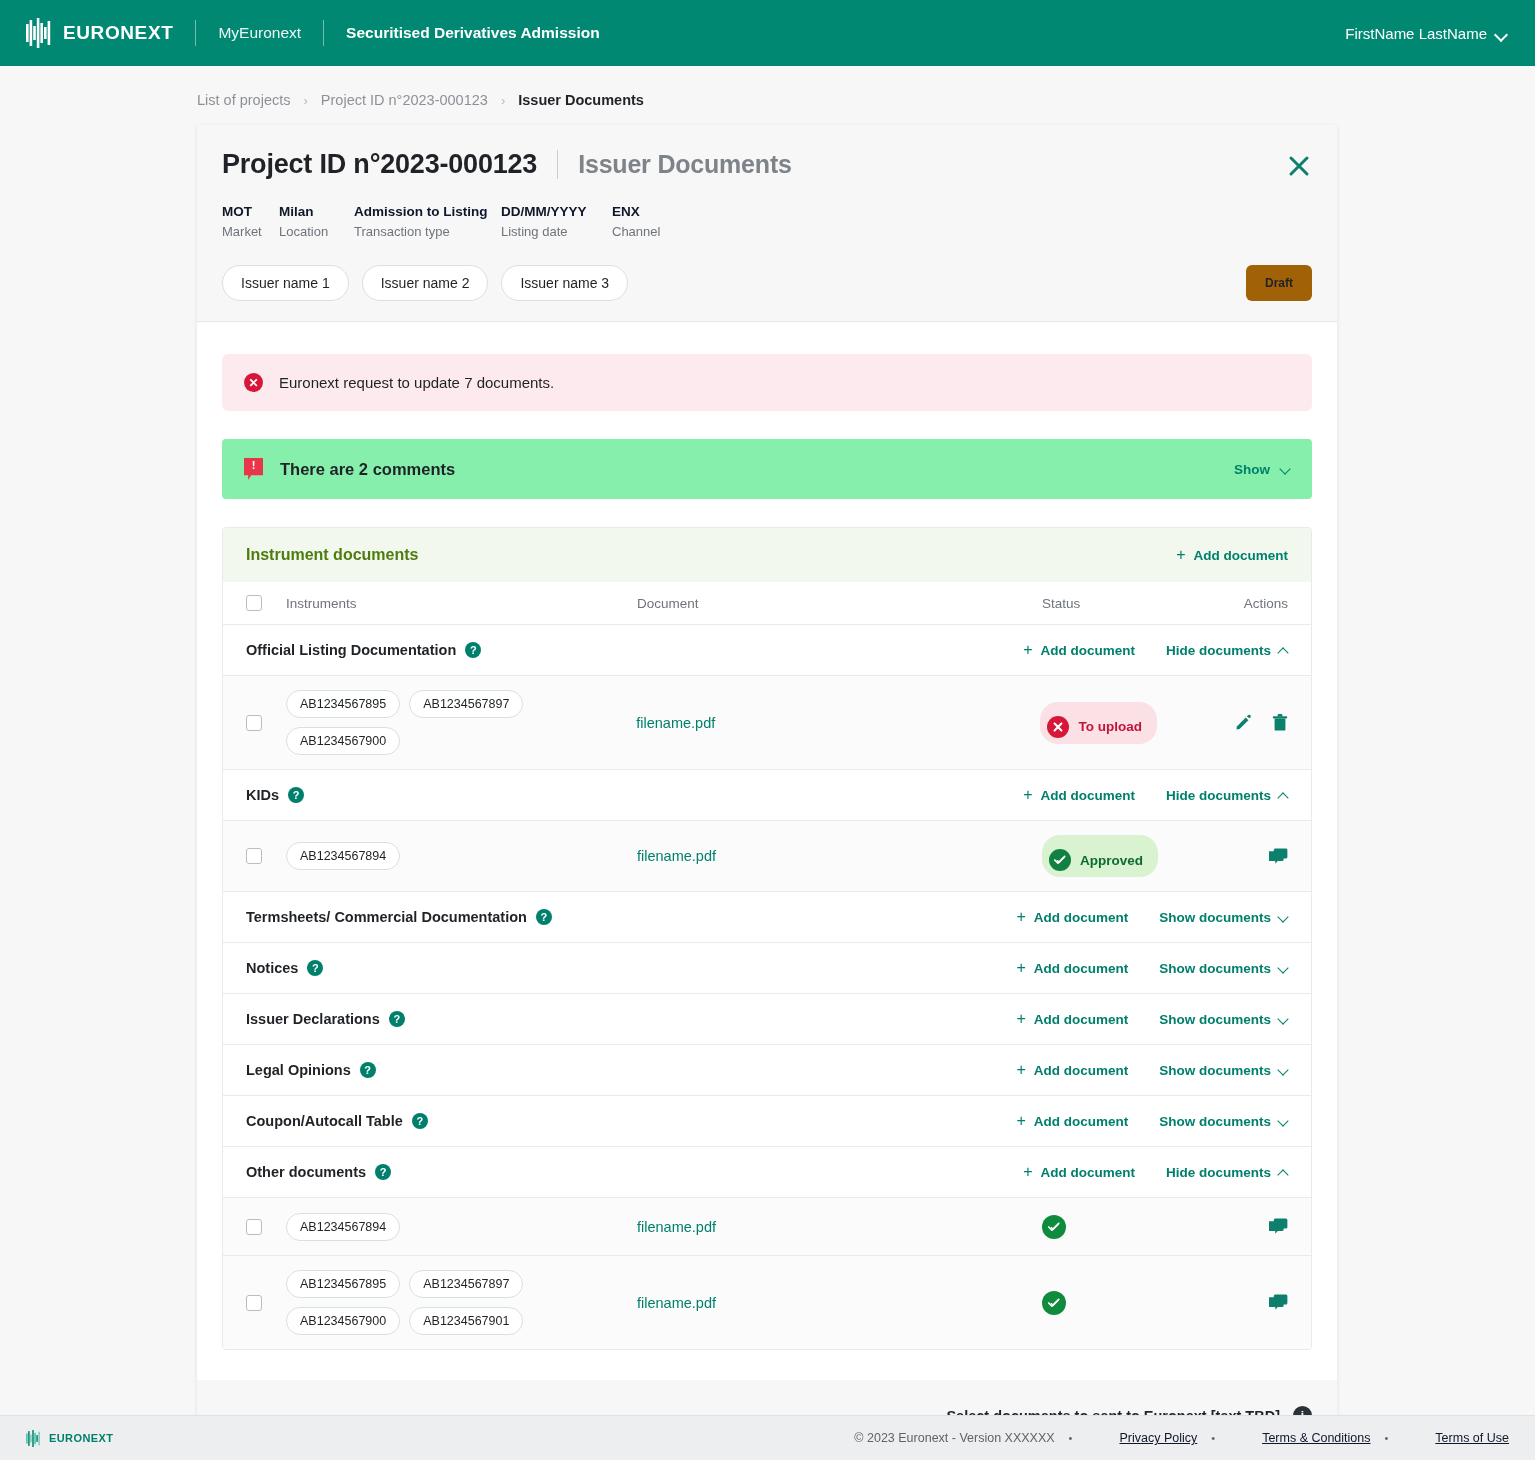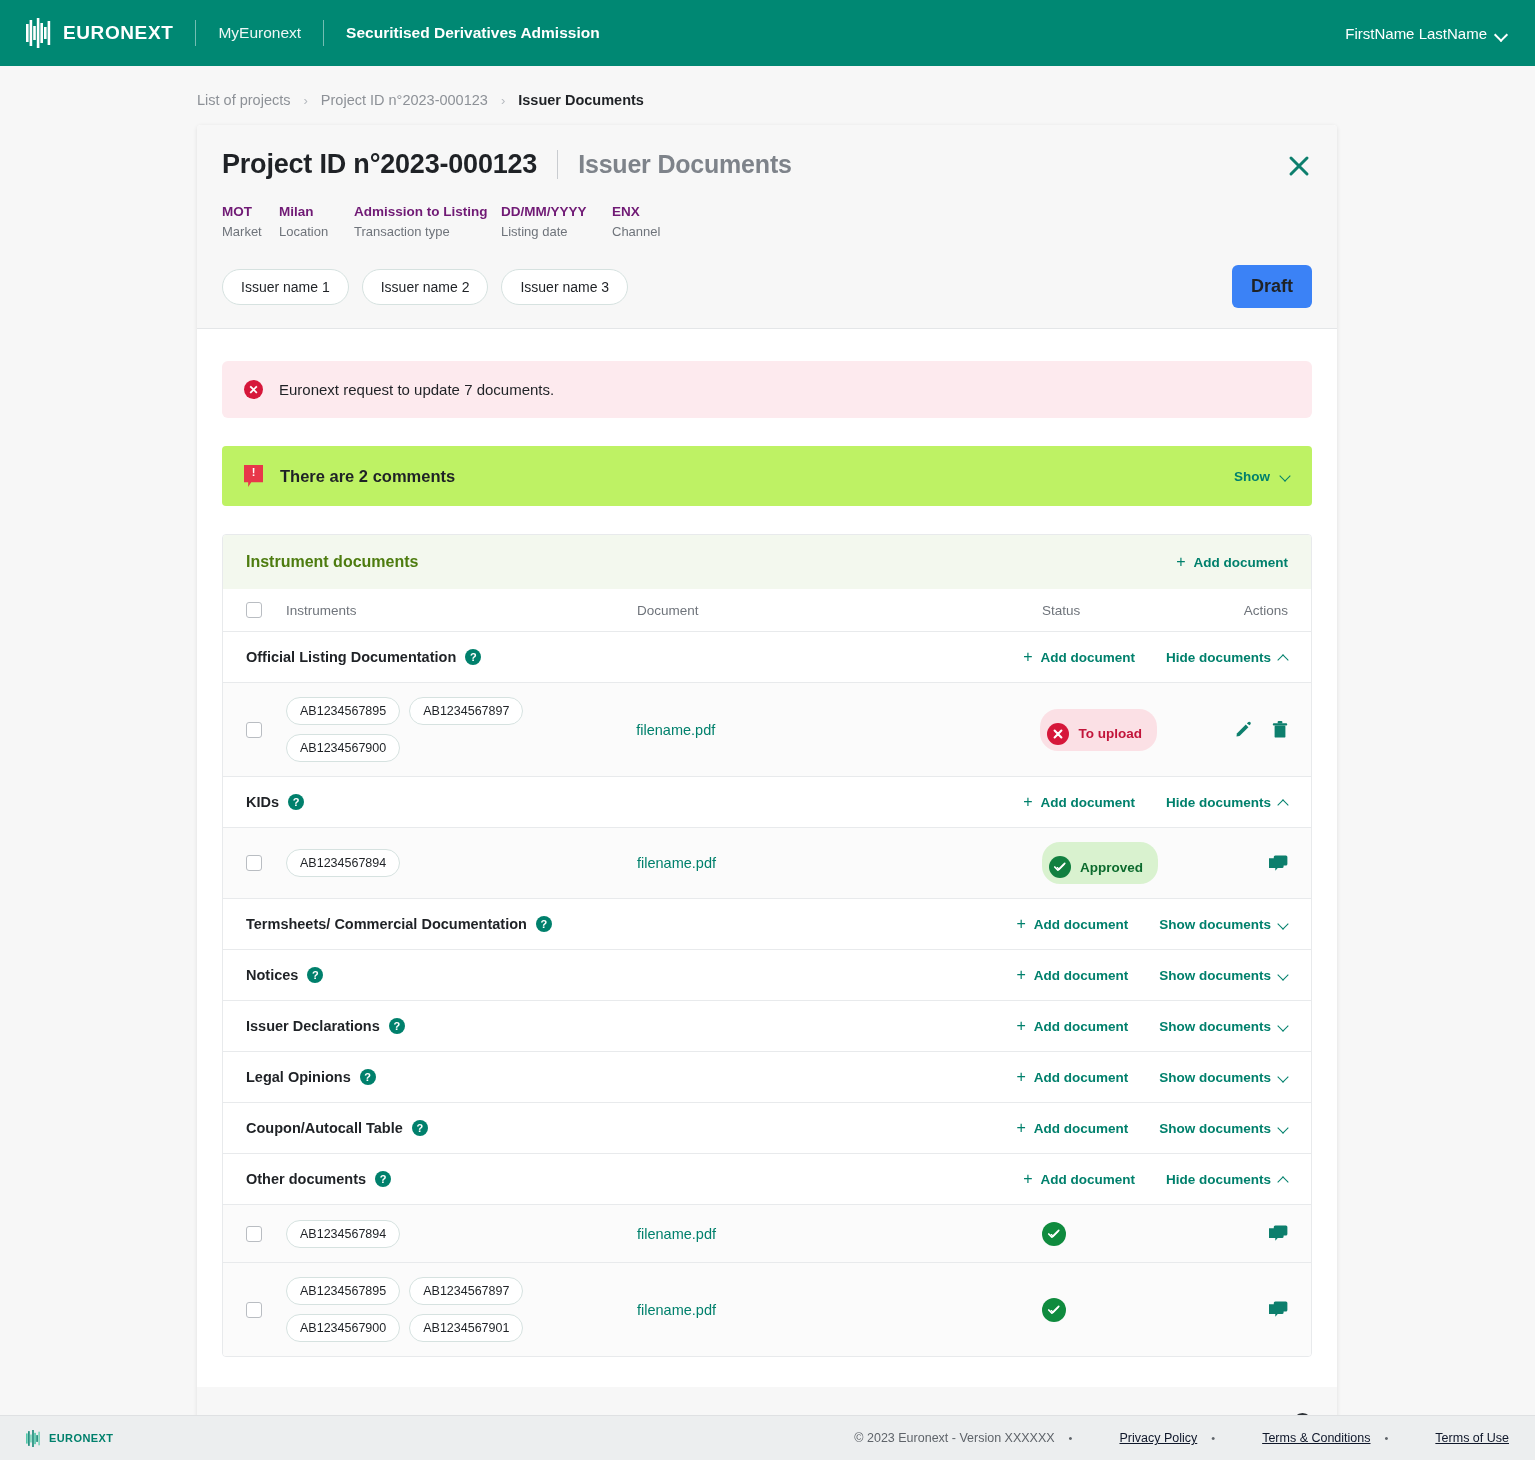--- a/index.html
+++ b/index.html
@@ -74,53 +74,53 @@
   .title-main { font-size: 27px; font-weight: bold; color: #1f2226; letter-spacing: -.2px; }
   .title-div { width: 1px; height: 29px; background: #c9ccd0; margin: 0 20px; }
   .title-sub { font-size: 25px; font-weight: bold; color: #7e838a; letter-spacing: -.2px; }
   .close-x {
     position: absolute; right: 24px; top: 27px;
     width: 28px; height: 28px; cursor: pointer;
   }
 
   .meta-row { display: flex; gap: 0; margin-top: 24px; }
   .meta-item { margin-right: 0; }
-  .meta-v { font-size: 13.5px; font-weight: bold; color: #701a75; }
+  .meta-v { font-size: 13.5px; font-weight: bold; color: #0f172a; }
   .meta-l { font-size: 13px; color: #6f747b; margin-top: 5px; }
 
   .chip-row { display: flex; align-items: center; gap: 13px; margin-top: 26px; }
   .chip {
     border: 1px solid #d6e2e0; background: #ffffff;
     border-radius: 20px; padding: 9px 18px;
     font-size: 14px; color: #1f2226;
   }
   .draft-badge {
     margin-left: auto;
-    background: #3b82f6; border-radius: 6px;
-    padding: 11px 19px; font-size: 18px; font-weight: bold; color: #1f2226;
+    background: #a16207; border-radius: 6px;
+    padding: 11px 19px; font-size: 12px; font-weight: bold; color: #1f2226;
   }
 
   
   .card-body { padding: 32px 25px 0 25px; }
 
   .alert {
     background: #fdeaee; border-radius: 6px;
     padding: 19px 22px; display: flex; align-items: center; gap: 16px;
     font-size: 15px; color: #1f2226;
   }
   .x-circle {
     width: 19px; height: 19px; border-radius: 50%;
     background: #d6173a; color: #fff; font-size: 12px; font-weight: bold;
     display: flex; align-items: center; justify-content: center;
     flex: 0 0 auto; line-height: 1;
   }
 
   .comments-bar {
     margin-top: 28px;
-    background: #bef264; border-radius: 4px;
+    background: #86efac; border-radius: 4px;
     padding: 19px 22px; display: flex; align-items: center; gap: 17px;
   }
   .comment-flag {
     width: 19px; height: 22px; background: #e8374a;
     position: relative; flex: 0 0 auto;
     clip-path: polygon(0 0, 100% 0, 100% 78%, 38% 78%, 22% 100%, 22% 78%, 0 78%);
     display:flex; align-items:flex-start; justify-content:center;
   }
   .comment-flag::after {
     content:"!"; color:#fff; font-size:11px; font-weight:bold; line-height:15px;

